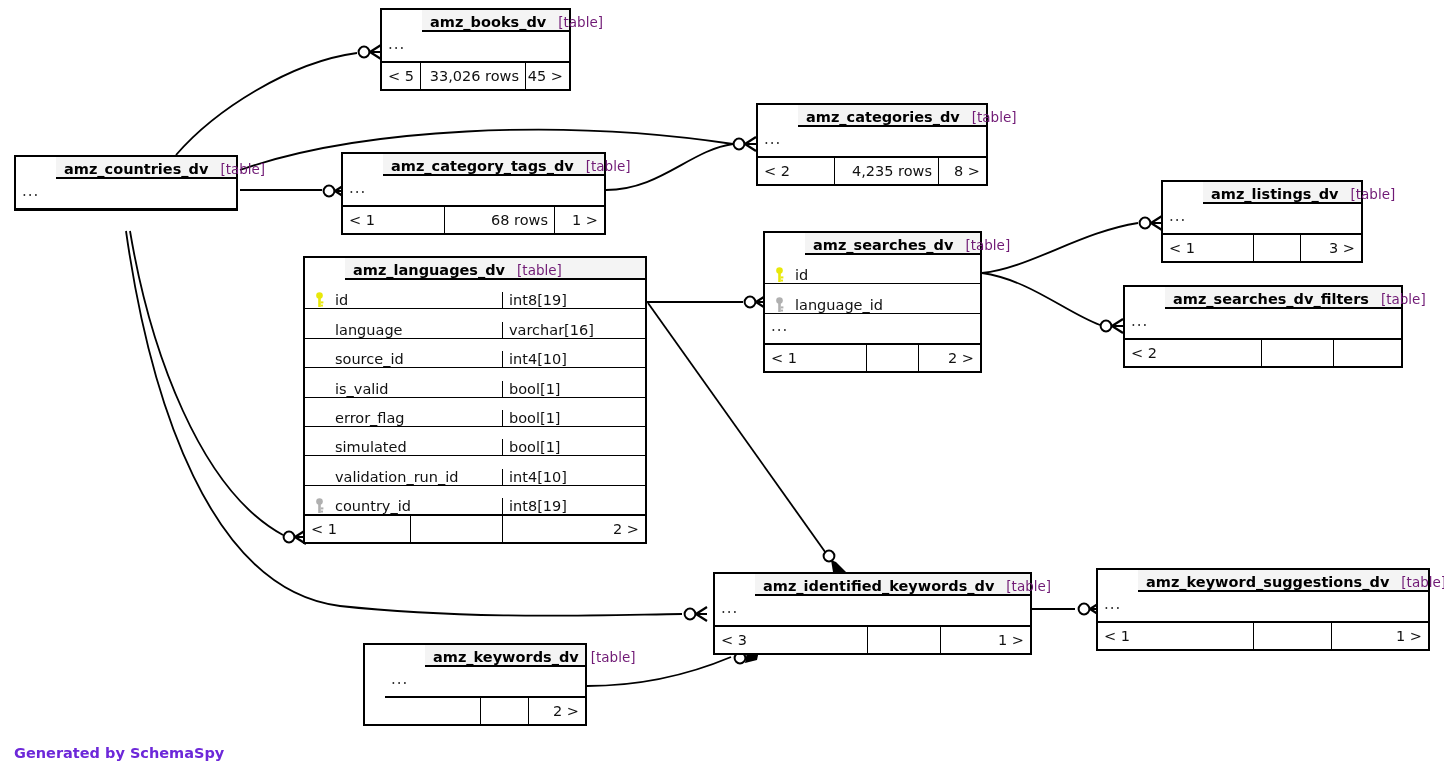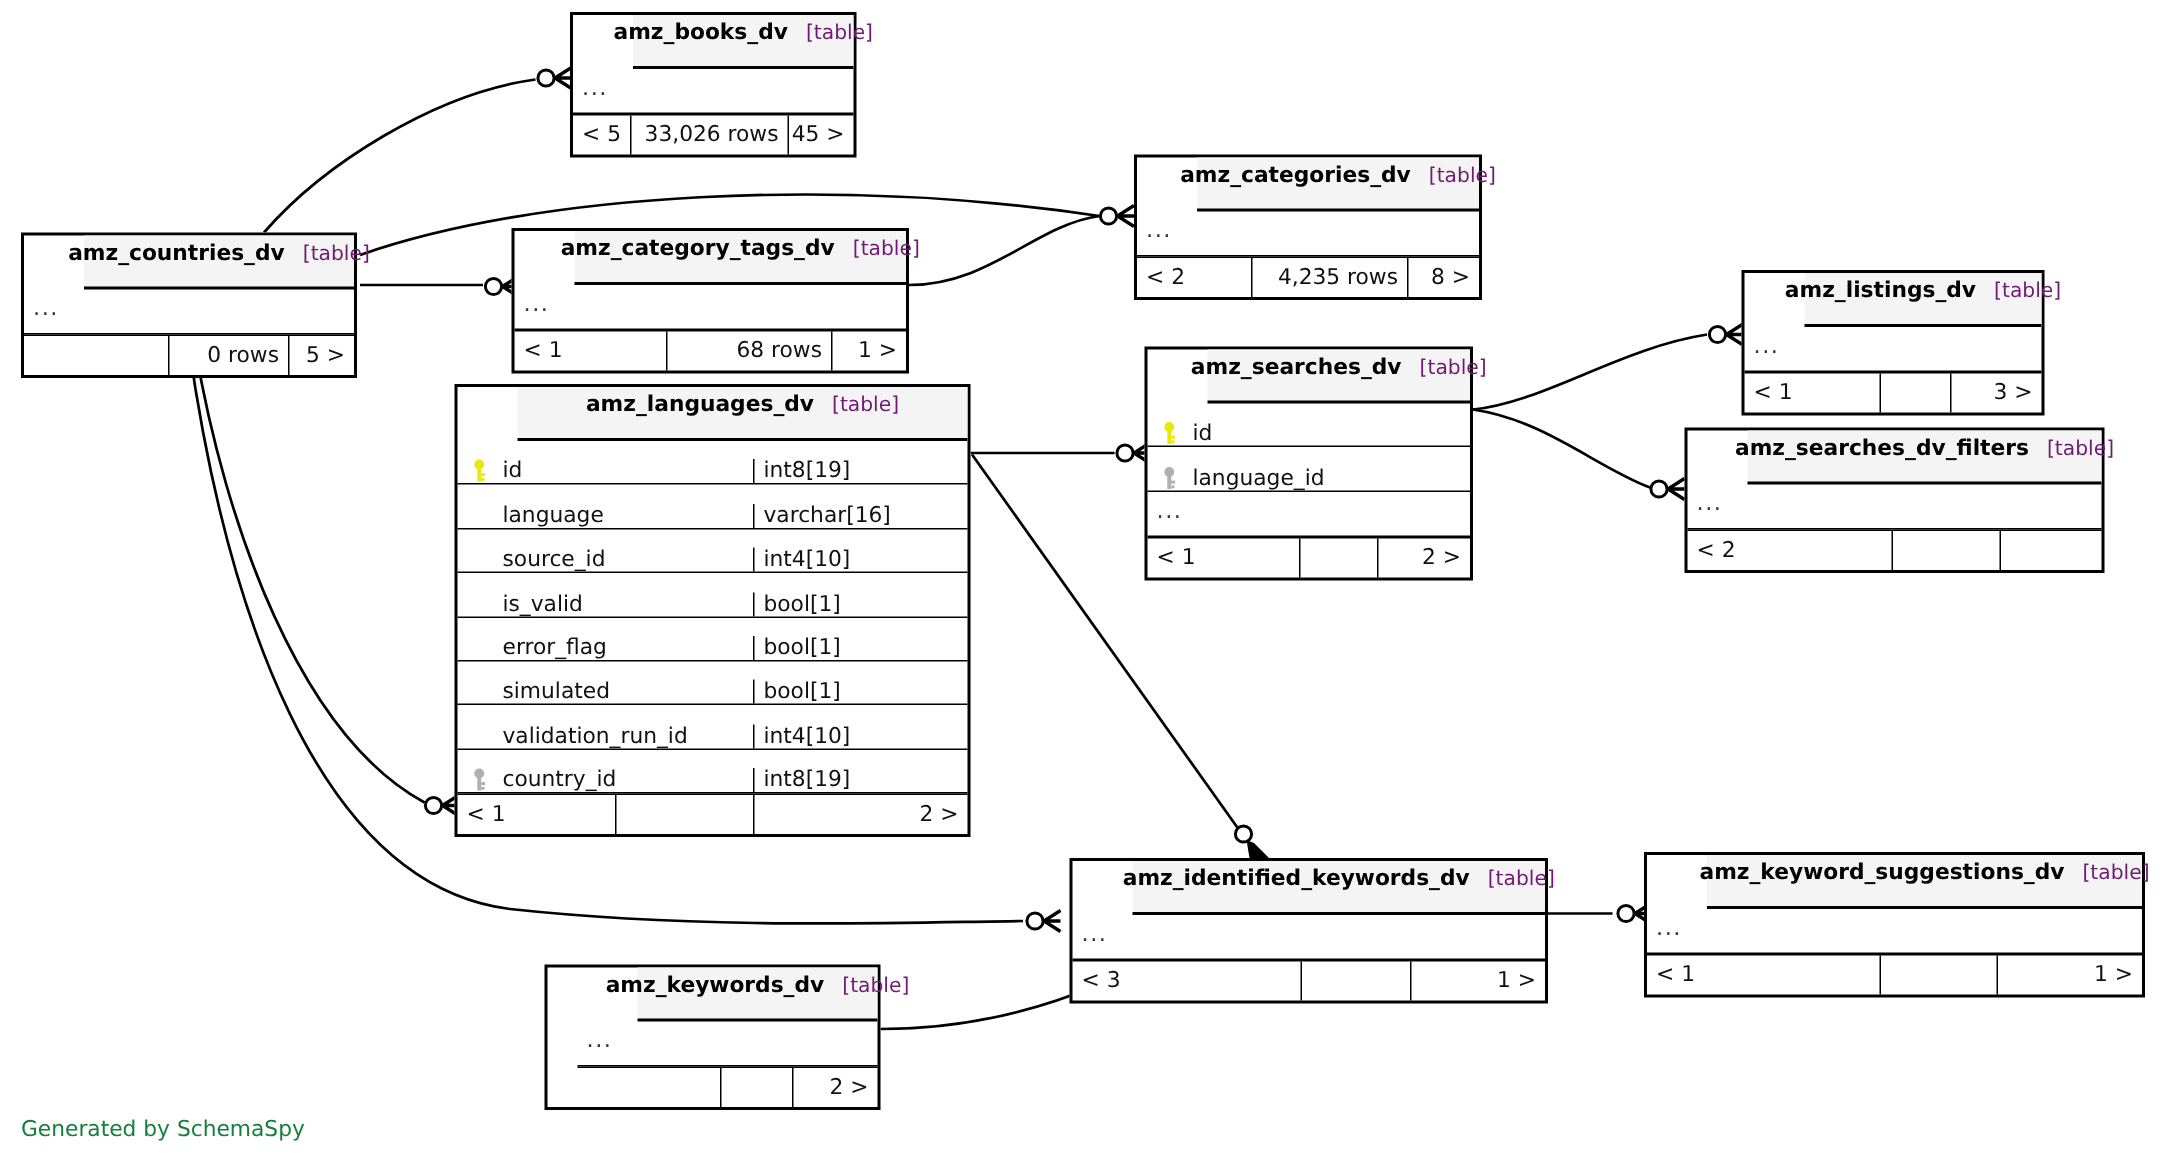--- a/index.html
+++ b/index.html
@@ -34,24 +34,24 @@
     box-sizing: border-box;
     font-size: 14.5px;
     color: #111111;
   }
   .tbl-title {
     background: #f4f4f4;
     border-bottom: 2px solid #000000;
     padding: 4px 8px 5px 8px;
     display: flex;
     align-items: baseline;
-    justify-content: center;
+    justify-content: flex-start;
     white-space: nowrap;
     box-sizing: border-box;
-    height: 36px;
+    height: 22px;
     margin-left: 40px;
   }
   .tbl-name {
     font-weight: bold;
     font-size: 14.5px;
     color: #000000;
   }
   .tbl-kind {
     font-size: 13.5px;
     color: #701a75;
@@ -128,21 +128,22 @@
     margin-right: 9px;
     margin-left: 2px;
     flex: 0 0 auto;
     display: inline-block;
   }
   #footnote {
     position: absolute;
     left: 14px;
     top: 745px;
     font-size: 14.5px;
-    color: #15803d;
+    color: #6d28d9;
+    font-weight: bold;
   }
 </style>
 </head>
 <body>
 
 <div id="canvas">
 
   <svg id="edges" viewBox="0 0 1444 776" xmlns="http://www.w3.org/2000/svg">
     <defs>
       <g id="crow">
@@ -220,25 +221,20 @@
           <div class="footer-cell fc-mid" style="width:118px">33,026 rows</div>
           <div class="footer-cell fc-right" style="flex:1 1 auto">45 &gt;</div>
         </div>
       </div>
       <div class="table-node" style="left: 14px; top: 155px; width: 224px;">
         <div class="tbl-title">
           <span class="tbl-name">amz_countries_dv</span>
           <span class="tbl-kind">[table]</span>
         </div>
         <div class="ellipsis-row">...</div>
-        <div class="footer-row">
-          <div class="footer-cell fc-left" style="width:96px"></div>
-          <div class="footer-cell fc-mid" style="width:80px">0 rows</div>
-          <div class="footer-cell fc-right" style="flex:1 1 auto">5 &gt;</div>
-        </div>
       </div>
       <div class="table-node" style="left: 341px; top: 152px; width: 265px;">
         <div class="tbl-title">
           <span class="tbl-name">amz_category_tags_dv</span>
           <span class="tbl-kind">[table]</span>
         </div>
         <div class="ellipsis-row">...</div>
         <div class="footer-row">
           <div class="footer-cell fc-left" style="width:101px">&lt; 1</div>
           <div class="footer-cell fc-mid" style="width:110px">68 rows</div>

